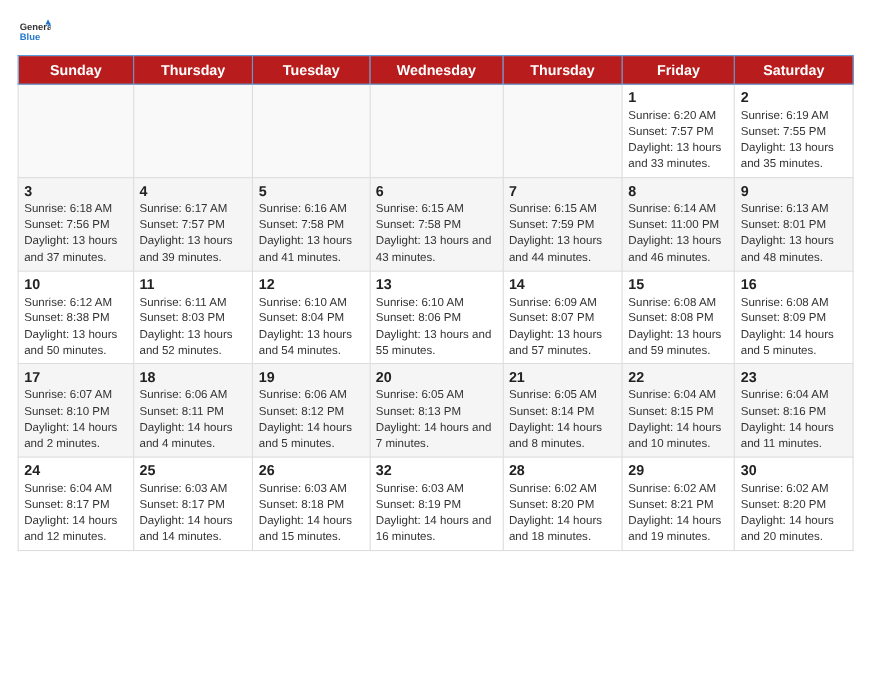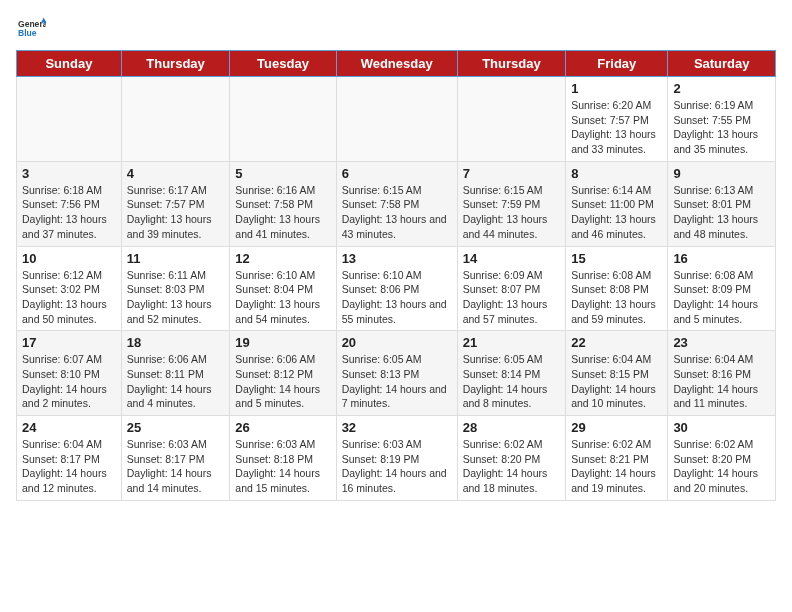--- a/index.html
+++ b/index.html
@@ -115,21 +115,21 @@
             <span class="day-num">9</span>
             <div class="day-info">Sunrise: 6:13 AM</div>
             <div class="day-info">Sunset: 8:01 PM</div>
             <div class="day-info">Daylight: 13 hours and 48 minutes.</div>
           </td>
         </tr>
         <tr>
           <td>
             <span class="day-num">10</span>
             <div class="day-info">Sunrise: 6:12 AM</div>
-            <div class="day-info">Sunset: 3:02 PM</div>
+            <div class="day-info">Sunset: 8:38 PM</div>
             <div class="day-info">Daylight: 13 hours and 50 minutes.</div>
           </td>
           <td>
             <span class="day-num">11</span>
             <div class="day-info">Sunrise: 6:11 AM</div>
             <div class="day-info">Sunset: 8:03 PM</div>
             <div class="day-info">Daylight: 13 hours and 52 minutes.</div>
           </td>
           <td>
             <span class="day-num">12</span>

